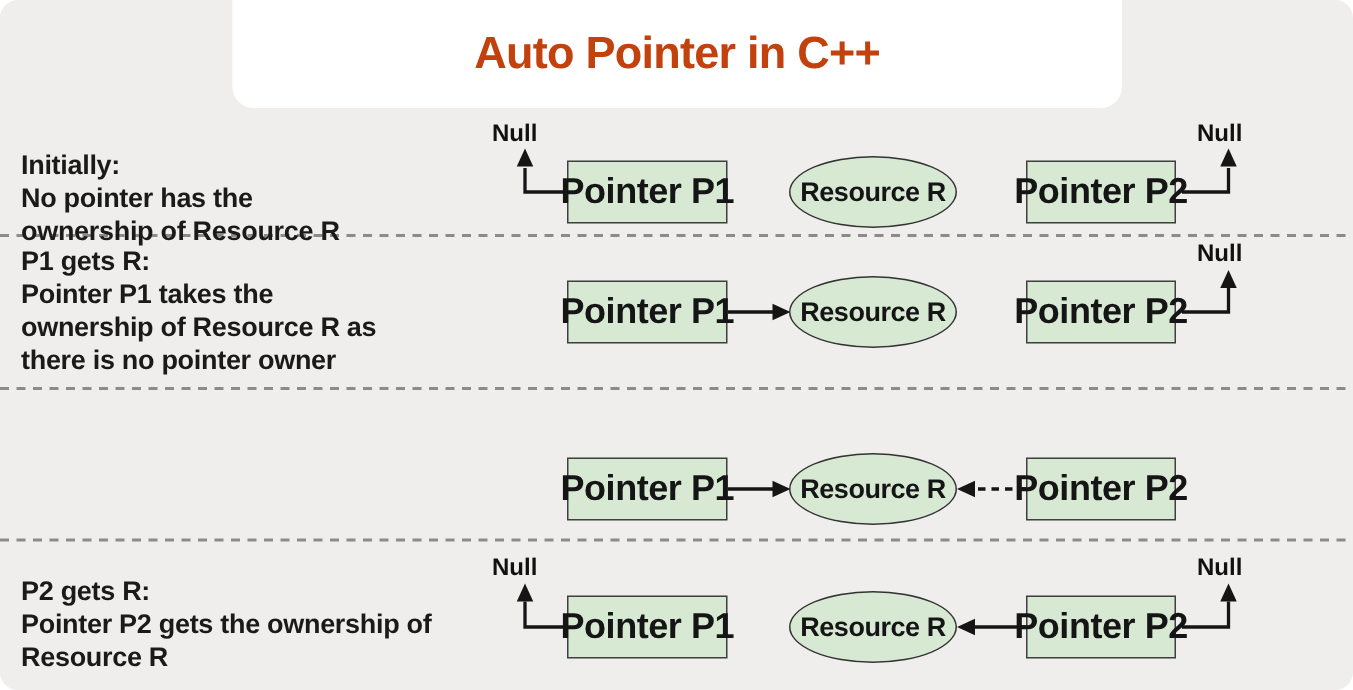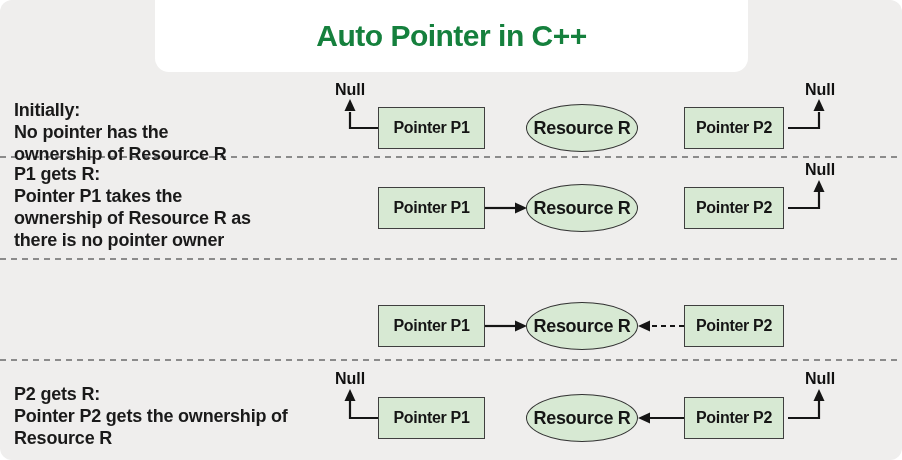--- a/index.html
+++ b/index.html
@@ -21,63 +21,63 @@
     background: #ffffff;
     border-radius: 14px;
     display: flex; align-items: center; justify-content: center;
     padding-top: 16px;
     box-sizing: border-box;
   }
   .title-text {
     font-size: 30px;
     font-weight: 700;
     letter-spacing: -0.5px;
-    color: #15803d;
+    color: #c2410c;
     white-space: nowrap;
   }
   .row-desc {
     position: absolute;
     left: 14px;
     width: 320px;
     font-size: 18px;
     line-height: 22px;
     font-weight: 700;
     color: #1a1a1a;
     white-space: pre-line;
     letter-spacing: -0.2px;
   }
   .node-box {
     position: absolute;
     height: 42px;
     background: #d7e9d3;
     border: 1.6px solid #3f3f3f;
     box-sizing: border-box;
     display: flex; align-items: center; justify-content: center;
-    font-size: 16px; font-weight: 700; color: #151515;
+    font-size: 24px; font-weight: 700; color: #151515;
     white-space: nowrap;
     letter-spacing: -0.3px;
   }
   .col-p1 { left: 378px; width: 107px; }
   .col-p2 { left: 684px; width: 100px; }
   .node-ellipse {
     position: absolute;
     left: 526px; width: 112px; height: 48px;
     background: #d7e9d3;
     border: 1.6px solid #333333;
     border-radius: 50%;
     box-sizing: border-box;
     display: flex; align-items: center; justify-content: center;
     font-size: 18px; font-weight: 700; color: #151515;
     white-space: nowrap;
     letter-spacing: -0.3px;
   }
   .null-label {
     position: absolute;
     width: 44px;
-    text-align: center;
+    text-align: left;
     font-size: 16px;
     font-weight: 700;
     color: #111111;
   }
   .arrow-layer {
     position: absolute;
     left: 0; top: 0;
     pointer-events: none;
   }
 </style>

